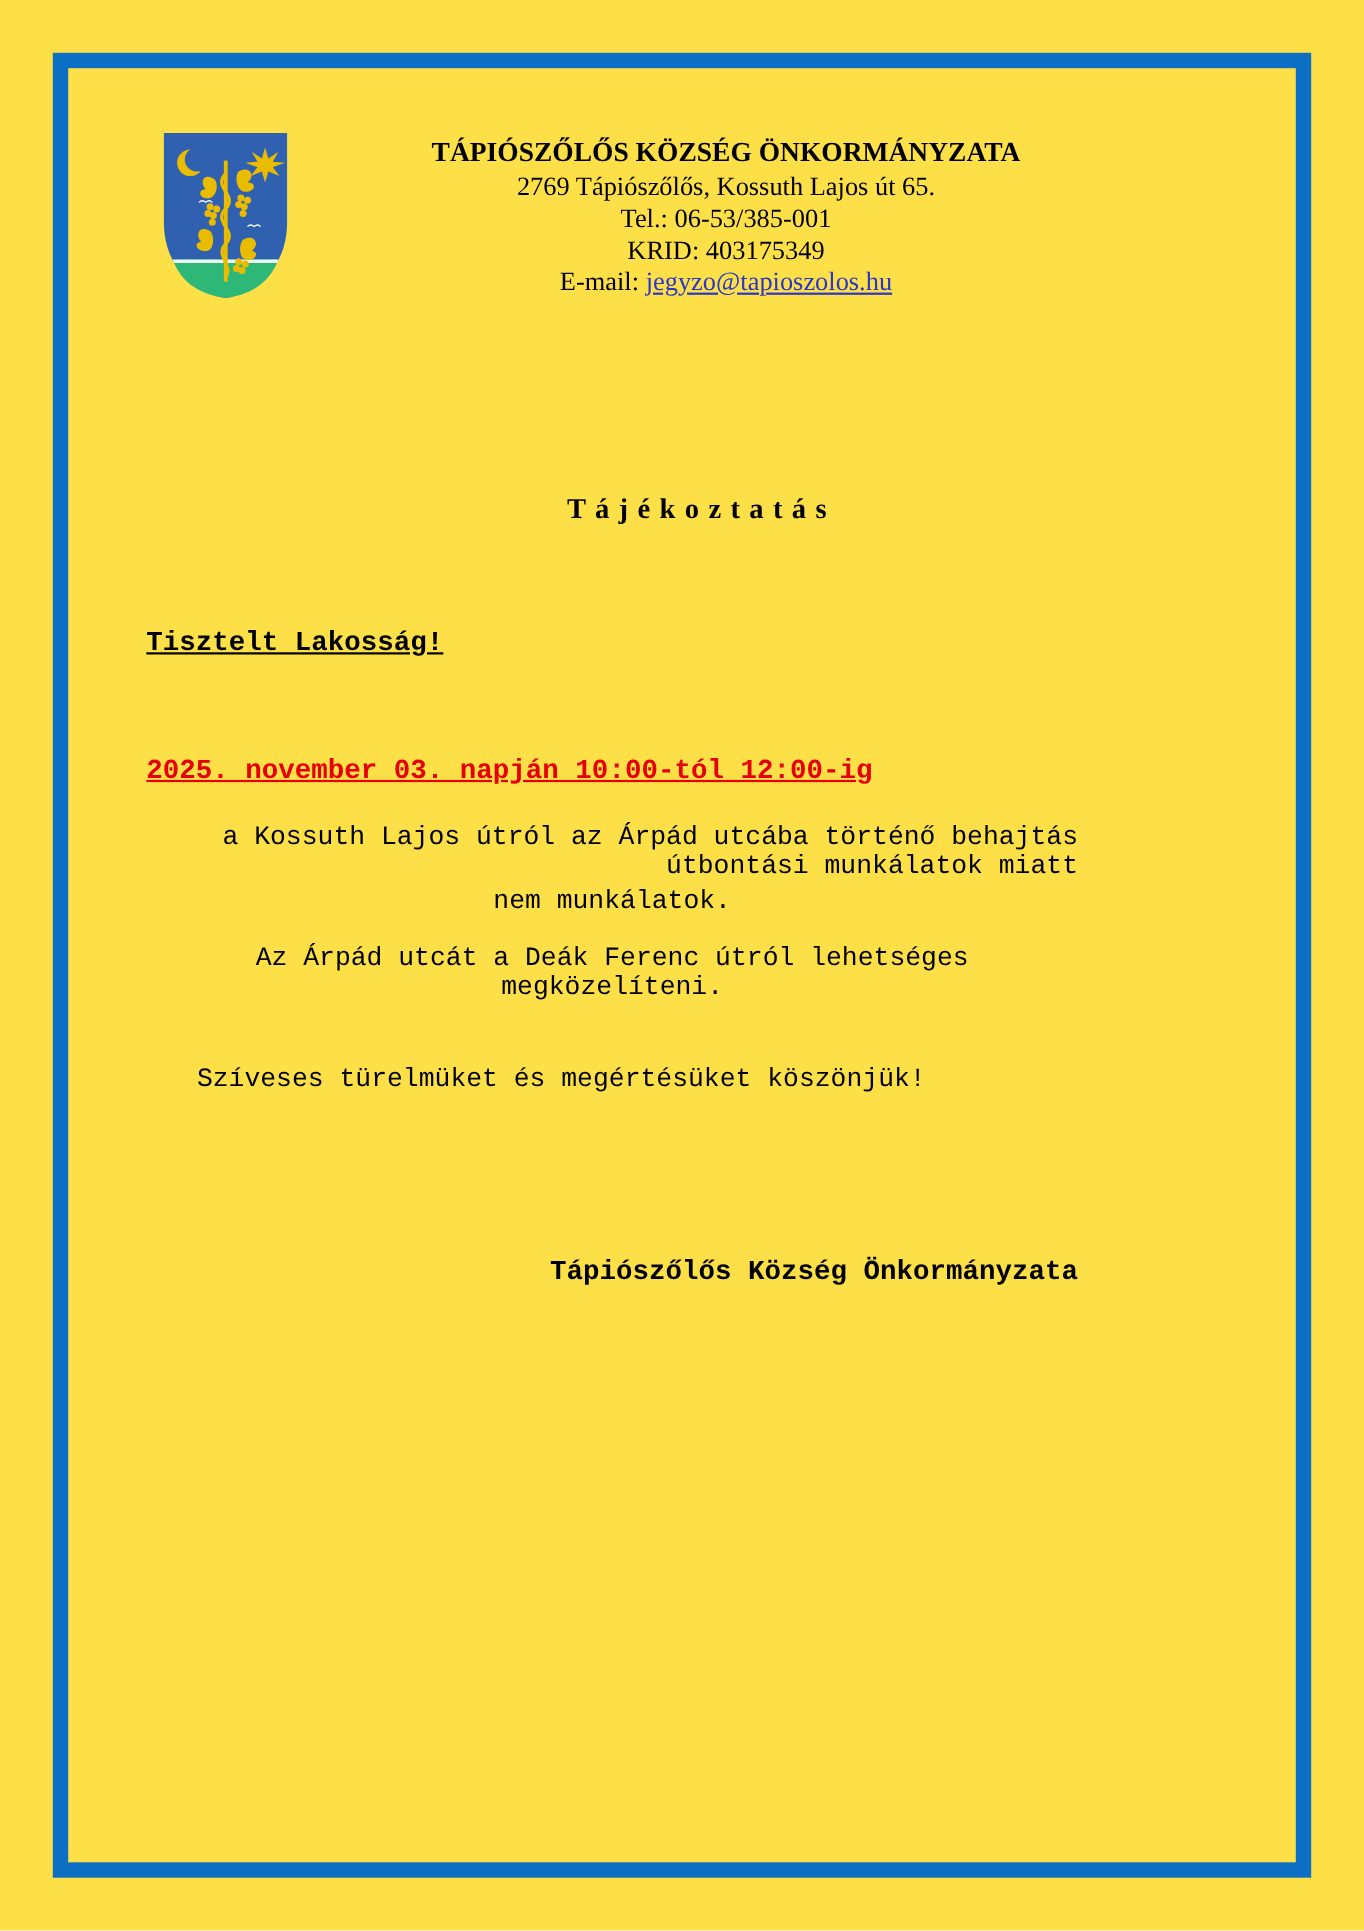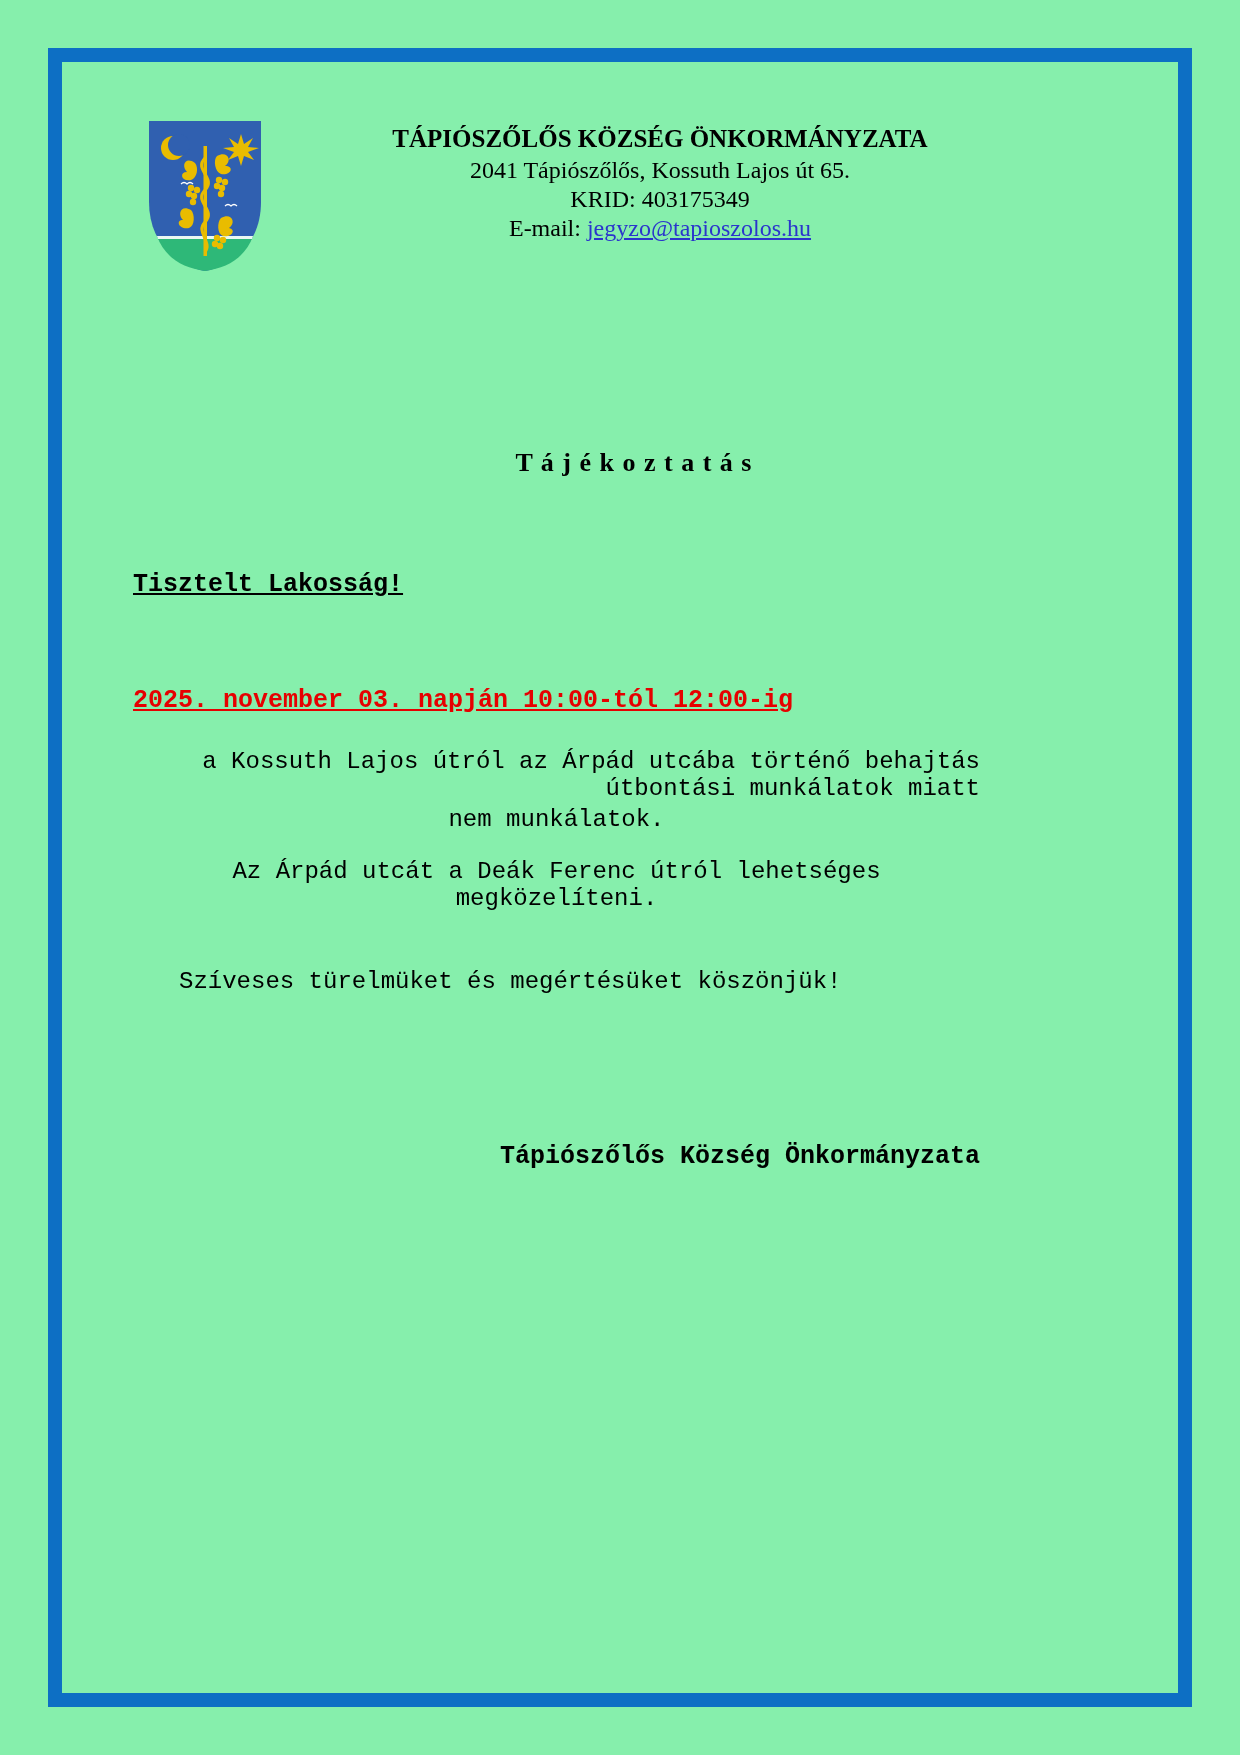--- a/index.html
+++ b/index.html
@@ -1,19 +1,19 @@
 <!DOCTYPE html>
 <html><head>
 <meta charset="utf-8">
 <style>
   html,body{margin:0;padding:0;background:#ffffff;}
   .page{
     position:relative;
     width:1240px;height:1755px;
-    background:#86efac;
+    background:#fde047;
     font-family:"Liberation Serif","DejaVu Serif",serif;
     color:#000000;
     overflow:hidden;
   }
   .border-frame{
     position:absolute;
     left:48px;top:48px;
     width:1144px;height:1659px;
     border:14px solid #0d6fc4;
     box-sizing:border-box;
@@ -110,21 +110,22 @@
           <circle cx="70" cy="126" r="3.2"></circle>
         </g>
 
         <path d="M36,66 q3,-3 6,0 q3,-3 6,0" fill="none" stroke="#ffffff" stroke-width="1.2"></path>
         <path d="M80,88 q3,-3 6,0 q3,-3 6,0" fill="none" stroke="#ffffff" stroke-width="1.2"></path>
       </g>
     </svg>
 
     <div class="header-text">
       <div class="org-name">TÁPIÓSZŐLŐS KÖZSÉG ÖNKORMÁNYZATA</div>
-      <div>2041 Tápiószőlős, Kossuth Lajos út 65.</div>
+      <div>2769 Tápiószőlős, Kossuth Lajos út 65.</div>
+      <div>Tel.: 06-53/385-001</div>
       <div>KRID: 403175349</div>
       <div><span>E-mail: </span><a href="#" class="email-link">jegyzo@tapioszolos.hu</a></div>
     </div>
   </div>
 
   <div class="doc-title">T á j é k o z t a t á s</div>
 
   <div class="body-area">
     <div class="salutation">Tisztelt Lakosság!</div>
     <div class="highlight">2025. november 03. napján 10:00-tól 12:00-ig</div>

